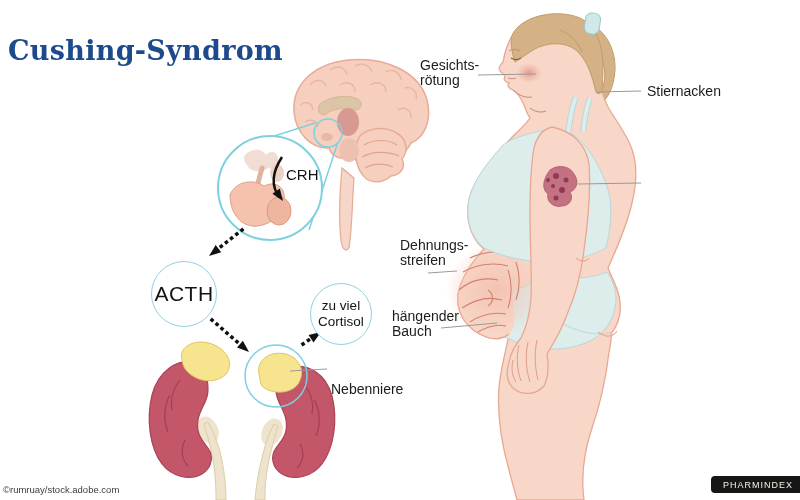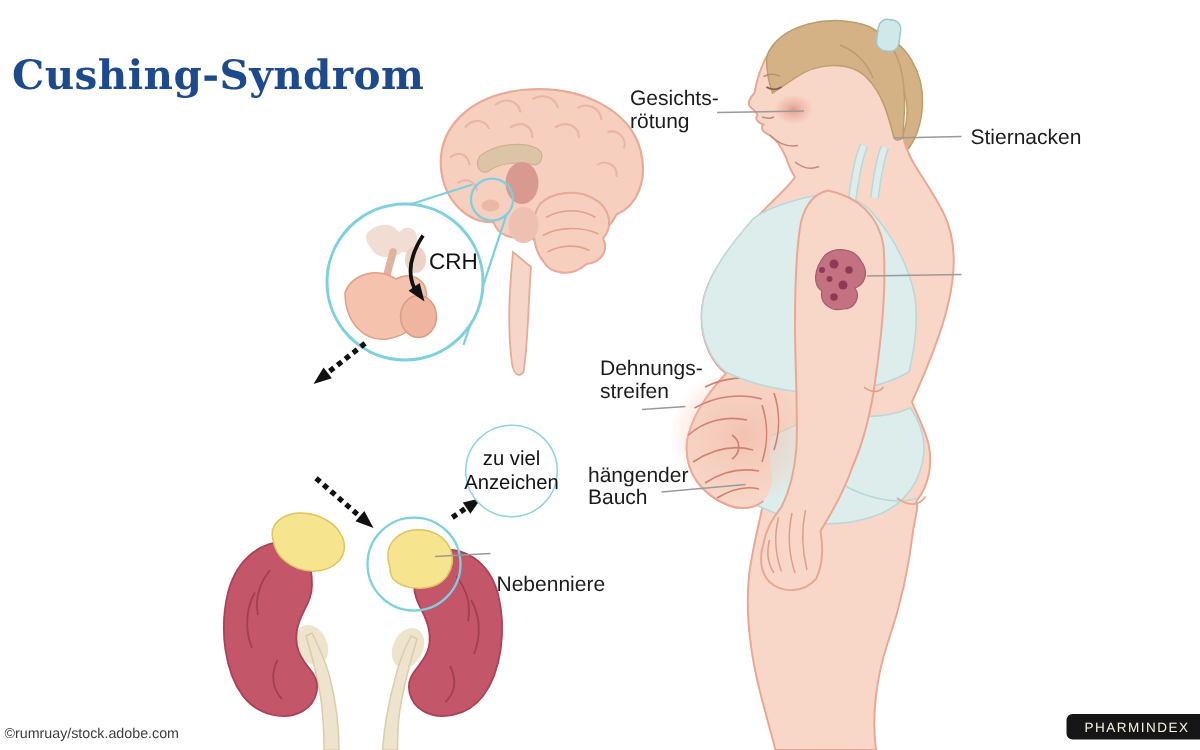--- a/index.html
+++ b/index.html
@@ -234,24 +234,27 @@
     <line x1="428" y1="273" x2="457" y2="271"></line>
     <line x1="441" y1="328" x2="497" y2="323"></line>
     <line x1="290" y1="371" x2="327" y2="369"></line>
   </g>
 </svg>
 
 <div class="title2">Cushing-Syndrom</div>
 
 <div id="crh">CRH</div>
 
+<div id="acth" class="circle">
+  <span>ACTH</span>
+</div>
 
 <div id="cortisol" class="circle">
   <span>zu viel</span>
-  <span>Anzeichen</span>
+  <span>Cortisol</span>
 </div>
 
 <div class="lbl" style="left:331px;top:362px;margin-top:20px;">
   <span>Nebenniere</span>
 </div>
 
 <div class="lbl" style="left:420px;top:58px;">
   <span>Gesichts-</span>
   <span>rötung</span>
 </div>

